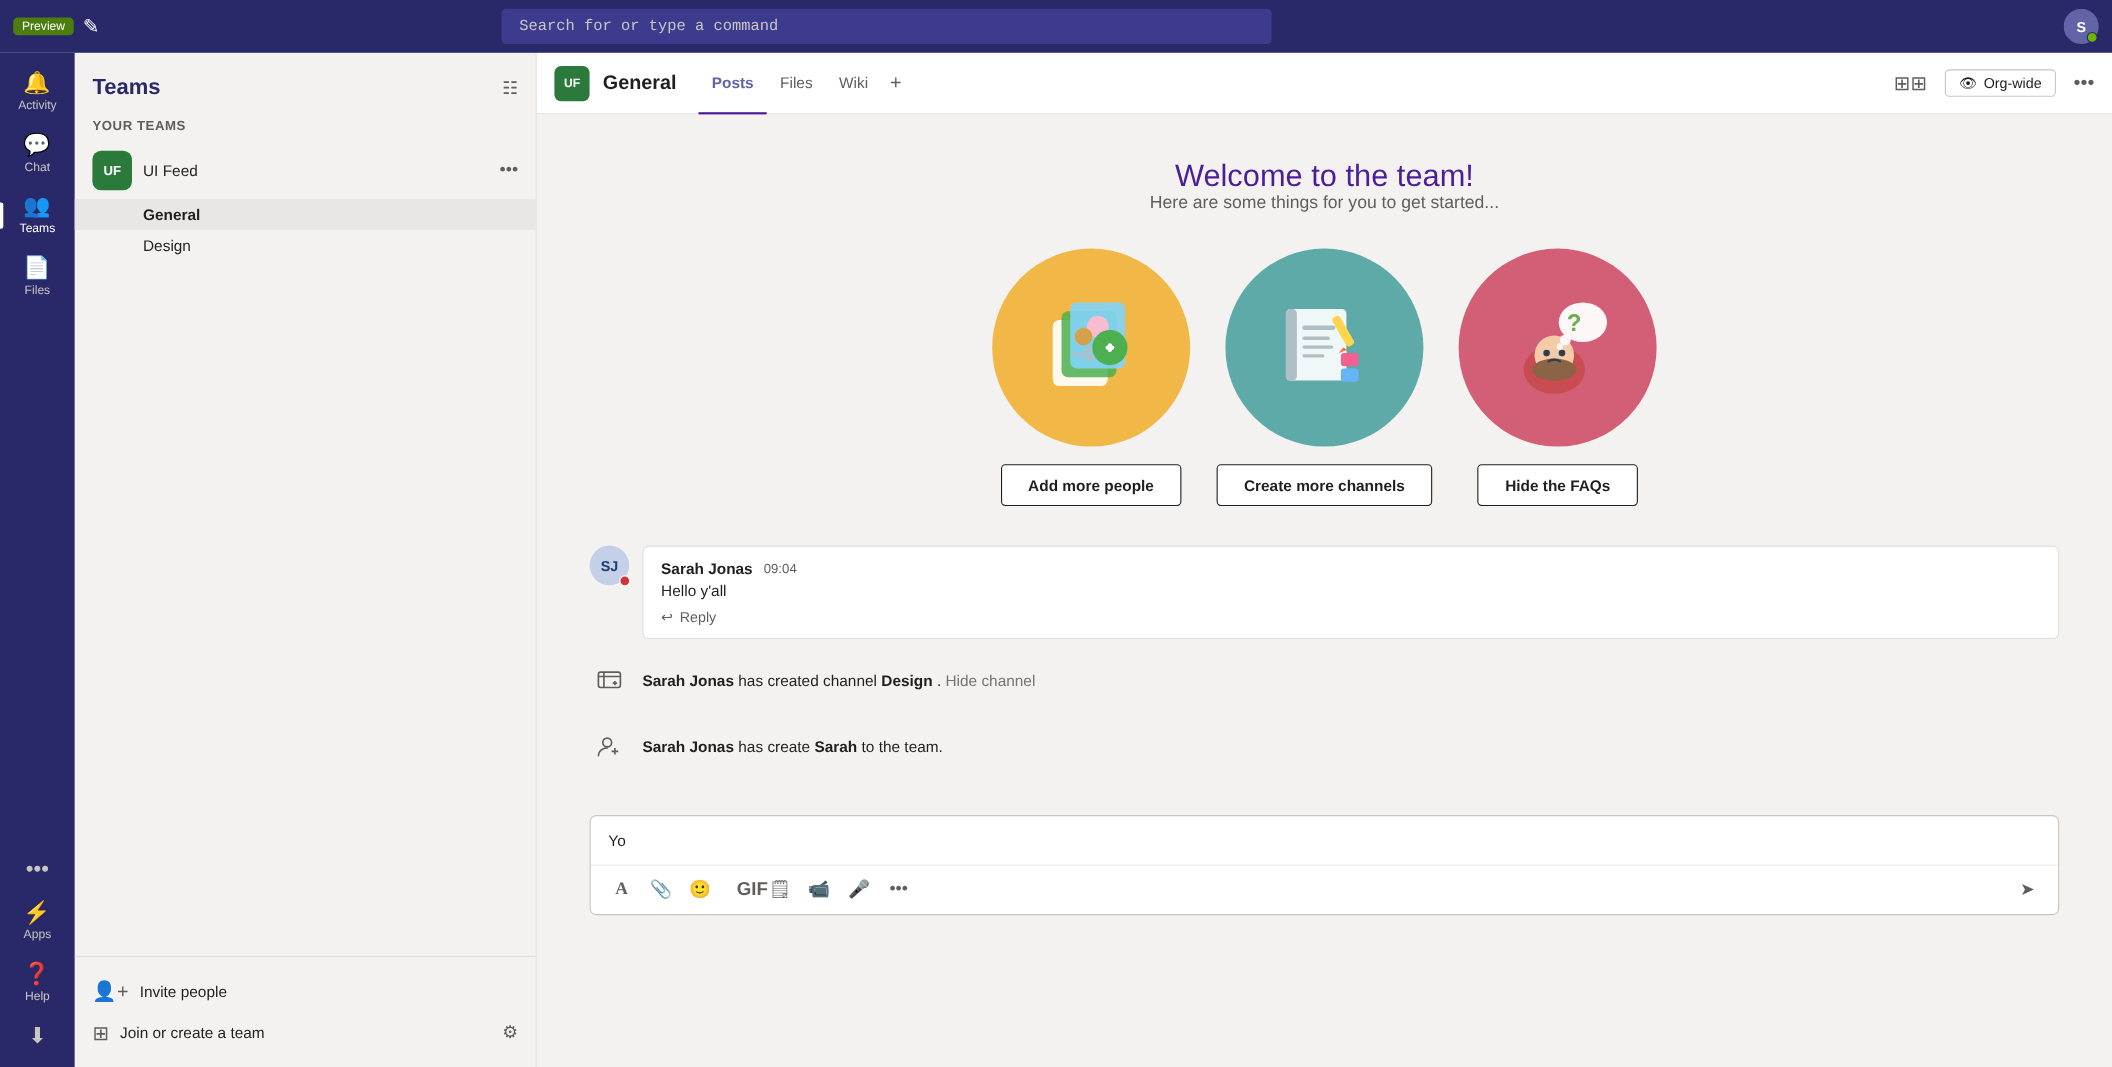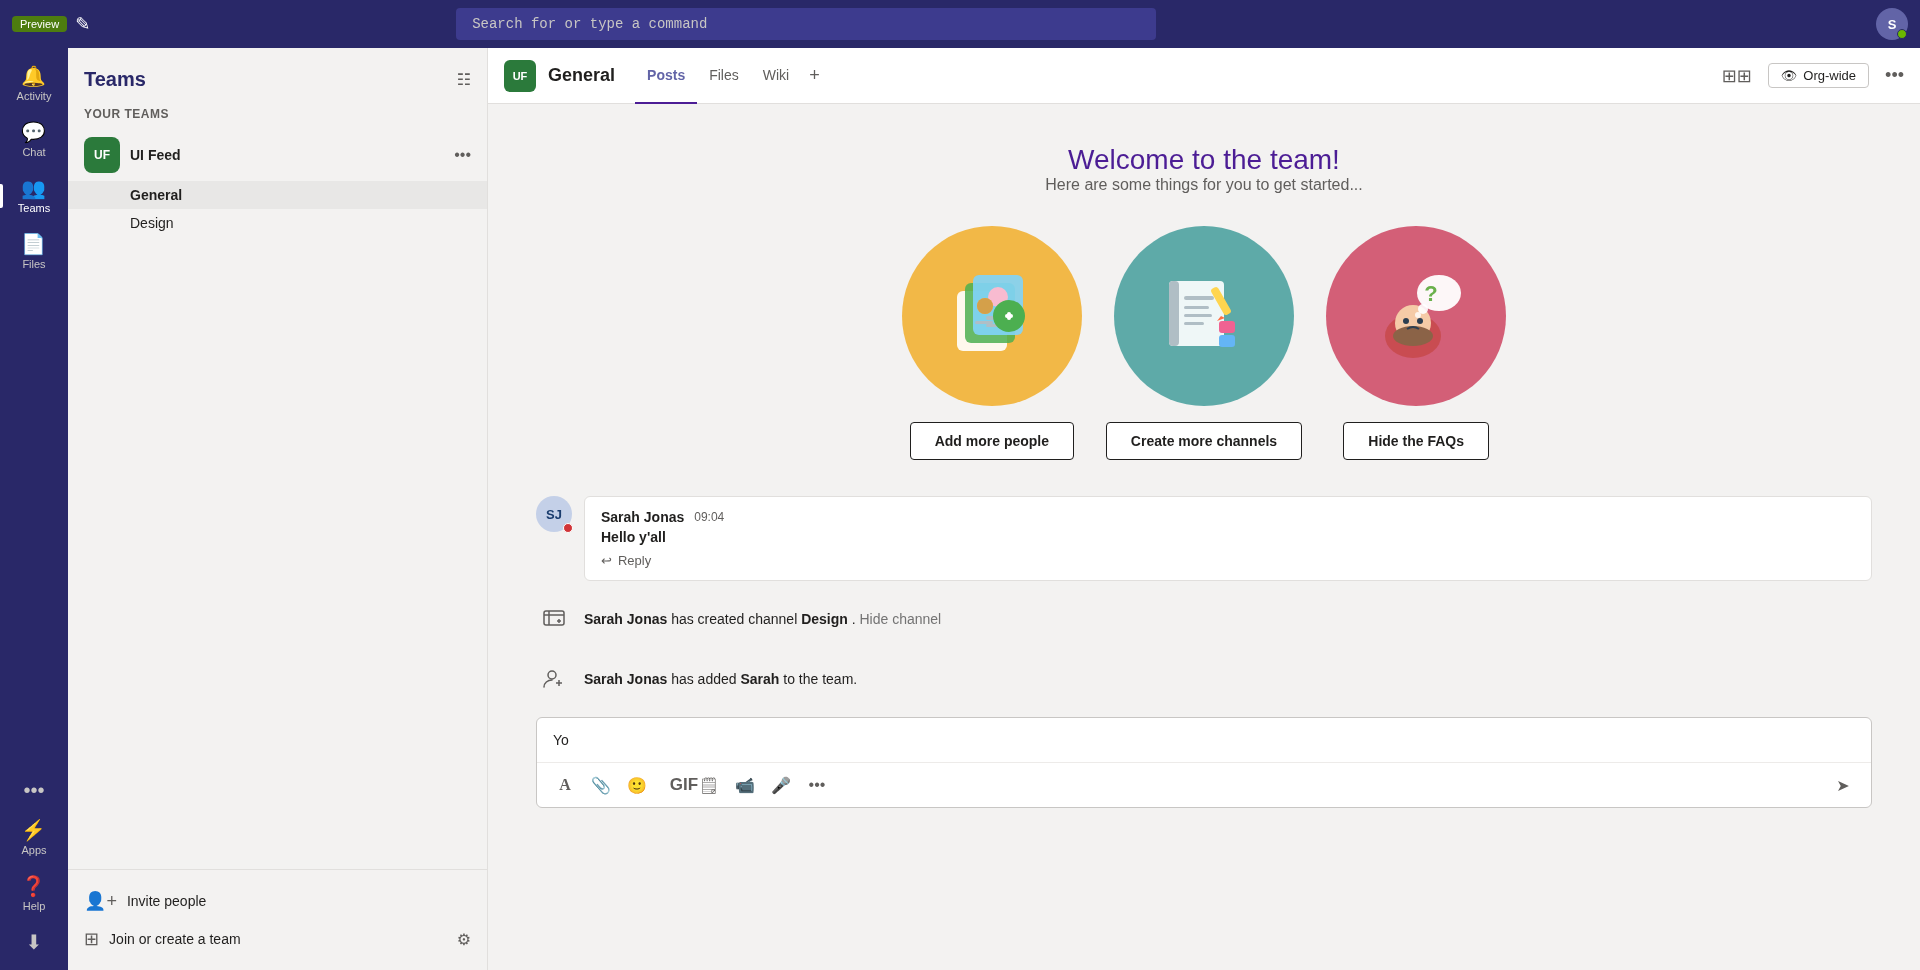--- a/index.html
+++ b/index.html
@@ -165,21 +165,21 @@
       border-radius: 8px;
       background: #2b7a3b;
       color: #fff;
       display: flex;
       align-items: center;
       justify-content: center;
       font-size: 12px;
       font-weight: 700;
       flex-shrink: 0;
     }
-    .team-name { font-size: 14px; font-weight: 700; color: #201f1e; flex: 1; }
+    .team-name { font-size: 14px; font-weight: 400; color: #201f1e; flex: 1; }
     .team-more { color: #605e5c; font-size: 16px; cursor: pointer; }
     .channel-item {
       padding: 6px 16px 6px 62px;
       font-size: 14px;
       color: #201f1e;
       cursor: pointer;
       display: flex;
       align-items: center;
     }
     .channel-item.active { background: #e8e7e6; font-weight: 600; }
@@ -357,21 +357,21 @@
     .message-card {
       background: #fff;
       border-radius: 6px;
       padding: 12px 16px;
       flex: 1;
       border: 1px solid #e1dfdd;
     }
     .message-header { display: flex; align-items: center; gap: 10px; margin-bottom: 4px; }
     .msg-sender-name { font-size: 14px; font-weight: 700; color: #201f1e; }
     .msg-time { font-size: 12px; color: #605e5c; }
-    .msg-text { font-size: 14px; color: #201f1e; font-weight: bold; }
+    .msg-text { font-size: 14px; color: #201f1e; }
     .reply-btn {
       display: flex;
       align-items: center;
       gap: 6px;
       color: #605e5c;
       font-size: 13px;
       margin-top: 8px;
       cursor: pointer;
       width: fit-content;
     }
@@ -394,20 +394,21 @@
       flex-shrink: 0;
     }
     .activity-text { font-size: 14px; color: #201f1e; }
     .activity-text strong { font-weight: 700; }
     .activity-link { color: #737373; text-decoration: none; cursor: pointer; }
 
     
     .message-input-area {
       padding: 0 48px 16px;
       flex-shrink: 0;
+      margin-top: 24px;
     }
     .message-input-box {
       border: 1px solid #c8c6c4;
       border-radius: 6px;
       background: #fff;
       overflow: hidden;
     }
     .message-input-field {
       width: 100%;
       padding: 12px 16px;
@@ -684,21 +685,21 @@
           <div class="activity-icon">
             <svg width="24" height="24" viewBox="0 0 24 24" fill="none">
               <circle cx="10" cy="8" r="4" stroke="#605e5c" stroke-width="1.5"></circle>
               <path d="M2 20c0-4 3.6-7 8-7" stroke="#605e5c" stroke-width="1.5" stroke-linecap="round"></path>
               <line x1="17" y1="13" x2="17" y2="19" stroke="#605e5c" stroke-width="1.5"></line>
               <line x1="14" y1="16" x2="20" y2="16" stroke="#605e5c" stroke-width="1.5"></line>
             </svg>
           </div>
           <div class="activity-text">
             <strong>Sarah Jonas</strong>
-            <span> has added </span>
+            <span> has create </span>
             <strong>Sarah</strong>
             <span> to the team.</span>
           </div>
         </div>
 
       </div>
 
       <div class="message-input-area">
         <div class="message-input-box">
           <input class="message-input-field" type="text" value="Yo " style="">

